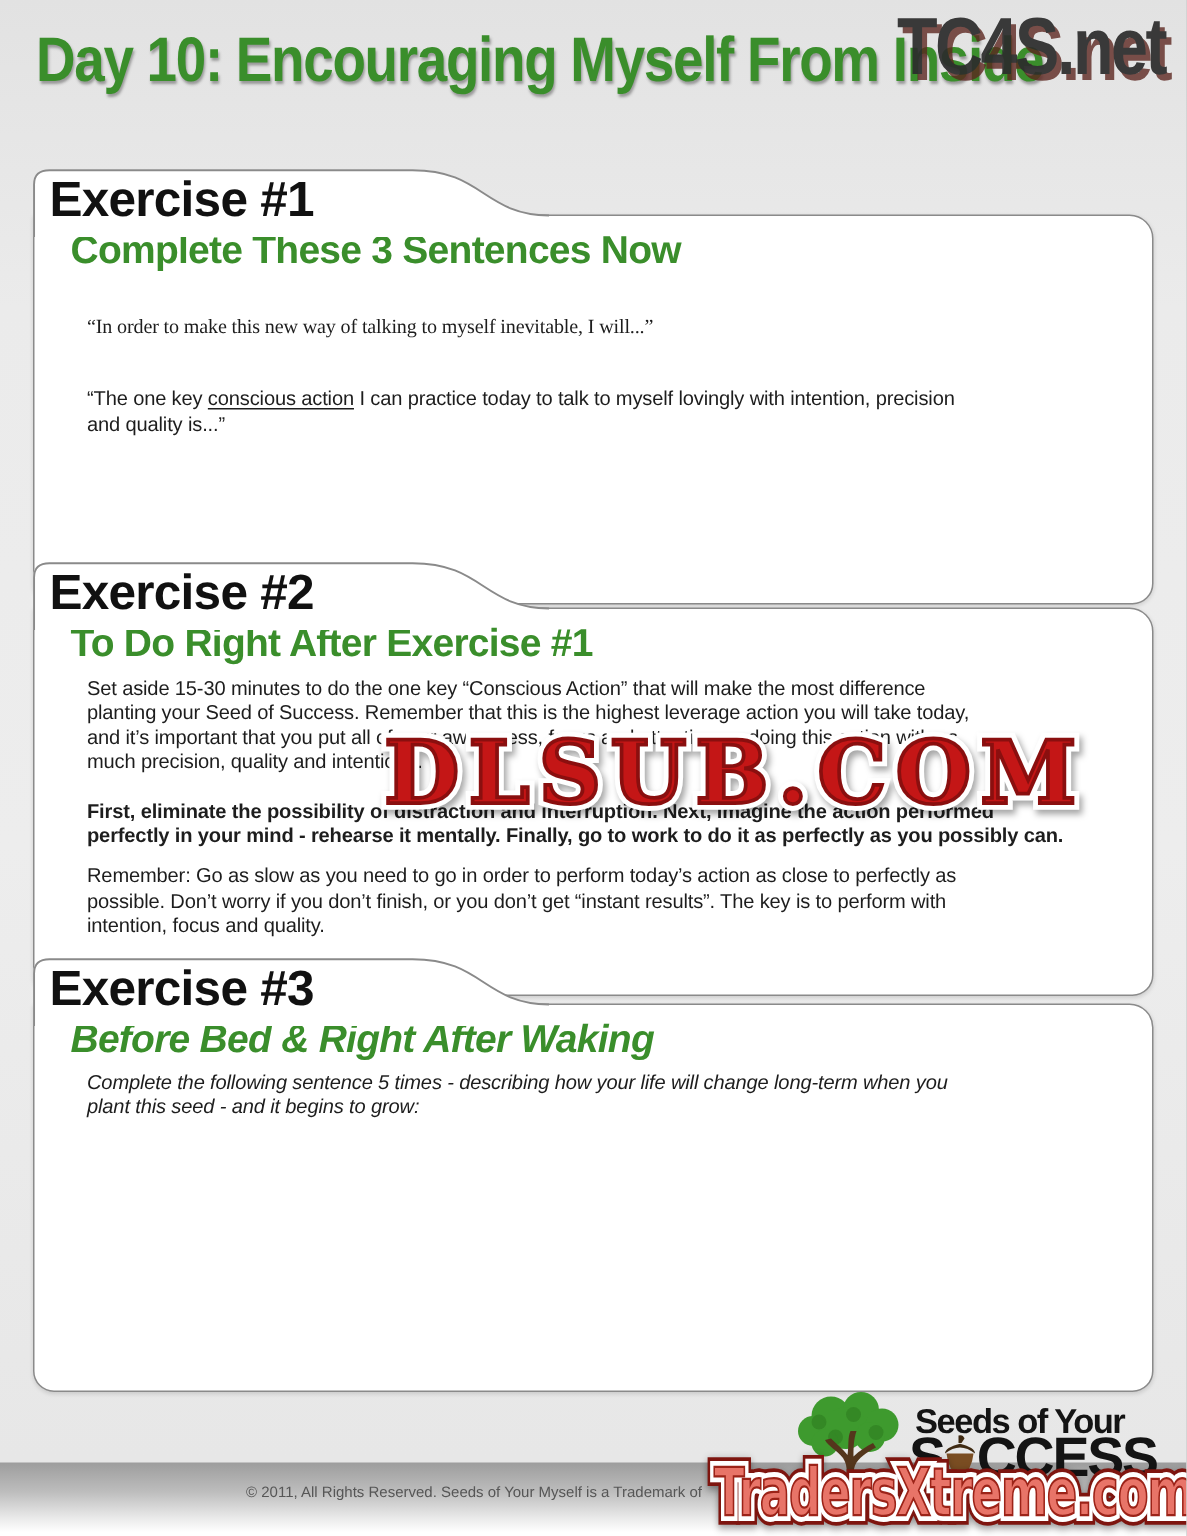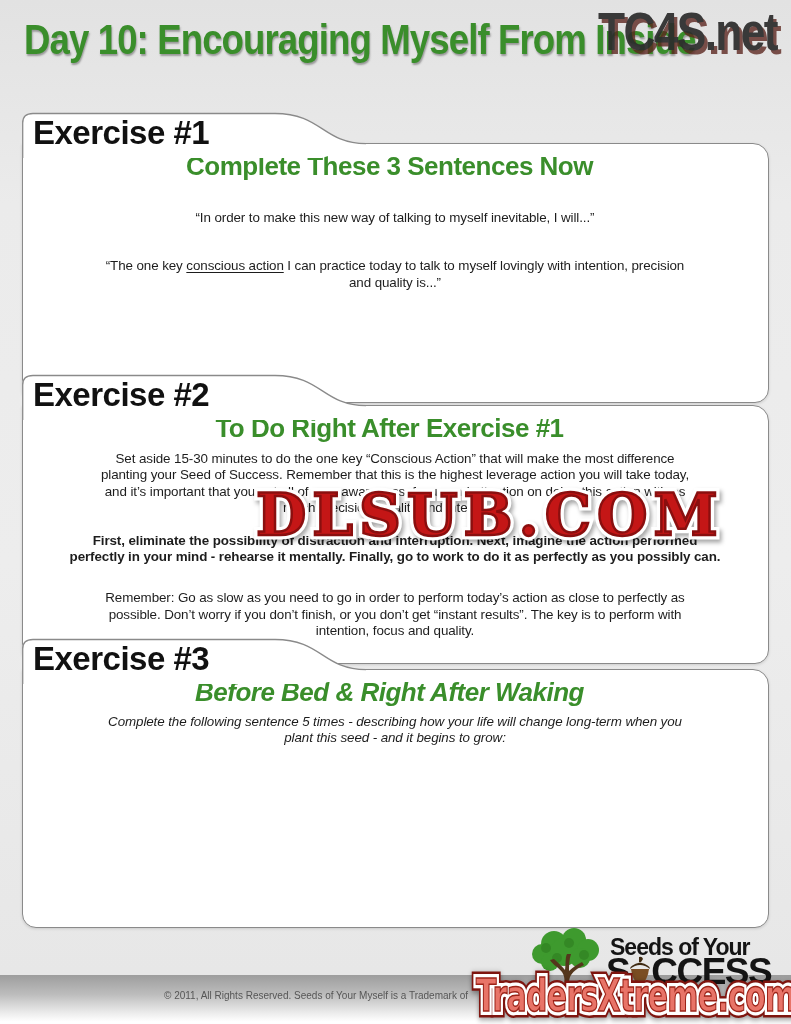--- a/index.html
+++ b/index.html
@@ -41,43 +41,42 @@
     position: absolute; top: 4px; left: 11px; z-index: 3;
     font-size: 33px; font-weight: 900; letter-spacing: -0.5px;
     color: #111; white-space: nowrap; line-height: 1;
   }
   .panel {
     position: absolute; left: 0; right: 0; top: 31px; z-index: 1;
     background: #fff;
     border: 1px solid #8a8a8a;
     border-radius: 2px 16px 14px 14px;
     box-shadow: 0 1px 3px rgba(0,0,0,0.13);
-    padding: 8px 20px 0 8px;
+    padding: 8px 20px 0 24px;
     box-sizing: border-box;
-    text-align: center;
   }
   .s1 .panel { height: 260px; }
   .s2 .panel { height: 259px; }
   .s3 .panel { height: 259px; font-style: italic; }
 
   .subtitle {
     font-size: 26px; font-weight: 700; letter-spacing: -0.5px;
     line-height: 1.12; color: #3a8e2b; white-space: nowrap;
   }
   .panel p {
     margin: 0; padding-left: 11px;
     font-size: 13.4px; line-height: 16.2px; letter-spacing: -0.1px;
     color: #1d1d1d; white-space: pre-line;
   }
   .s1 .q1 { margin-top: 8px; }
-  .s1 .q2 { margin-top: 29px; }
+  .s1 .q2 { margin-top: 29px; font-family: Liberation Serif, serif; }
   .s1 .q3 { margin-top: 32px; }
   .s2 .p1 { margin-top: 8px; }
   .s2 .p2 { margin-top: 17px; font-weight: bold; }
-  .s2 .p3 { margin-top: 25px; }
+  .s2 .p3 { margin-top: 11px; }
   .s3 .p1 { margin-top: 7px; }
   .s3 .q1 { margin-top: 14px; }
   .u-seg { text-decoration: underline; text-underline-offset: 2px; }
 
   
   .wm-center {
     position: absolute; left: 256px; top: 486px; z-index: 30;
     font-family: "DejaVu Serif", serif;
     font-size: 58px; font-weight: 900; letter-spacing: 6px; line-height: 1;
     filter: drop-shadow(2px 3px 2px rgba(0,0,0,0.35));

